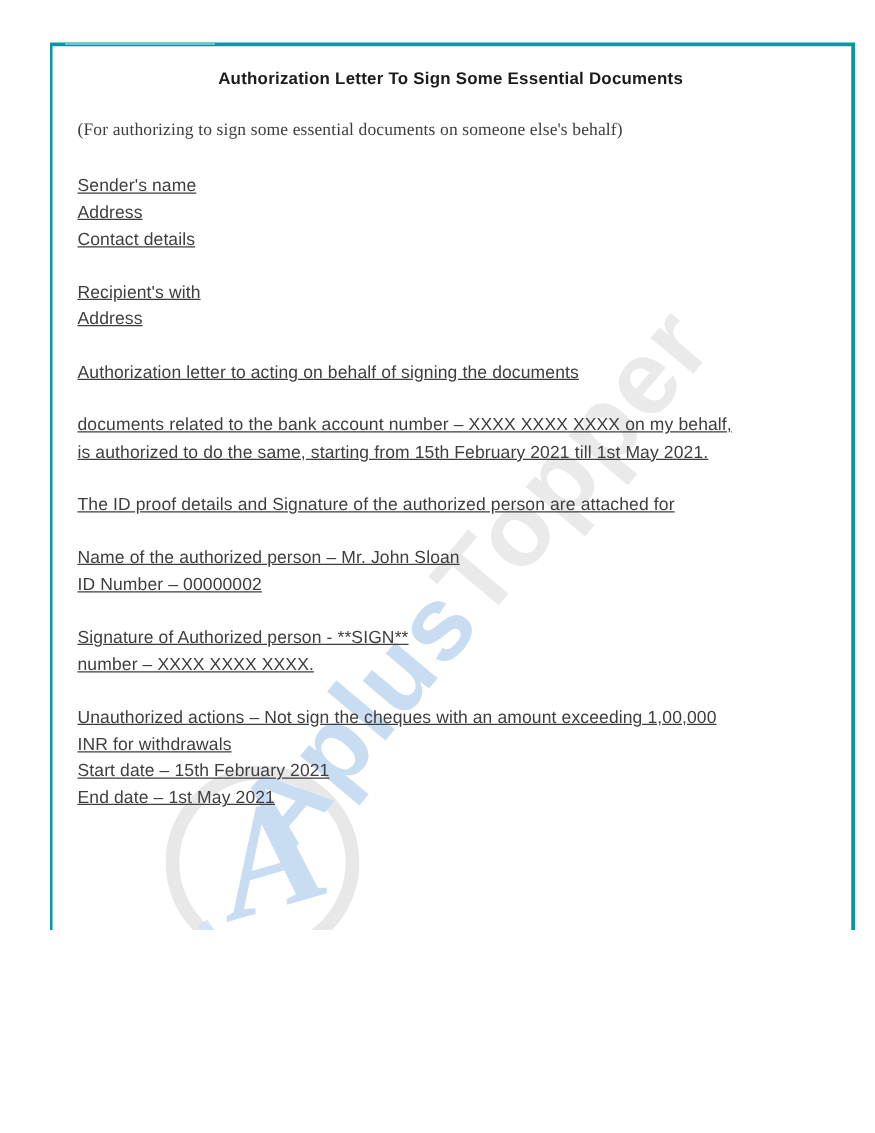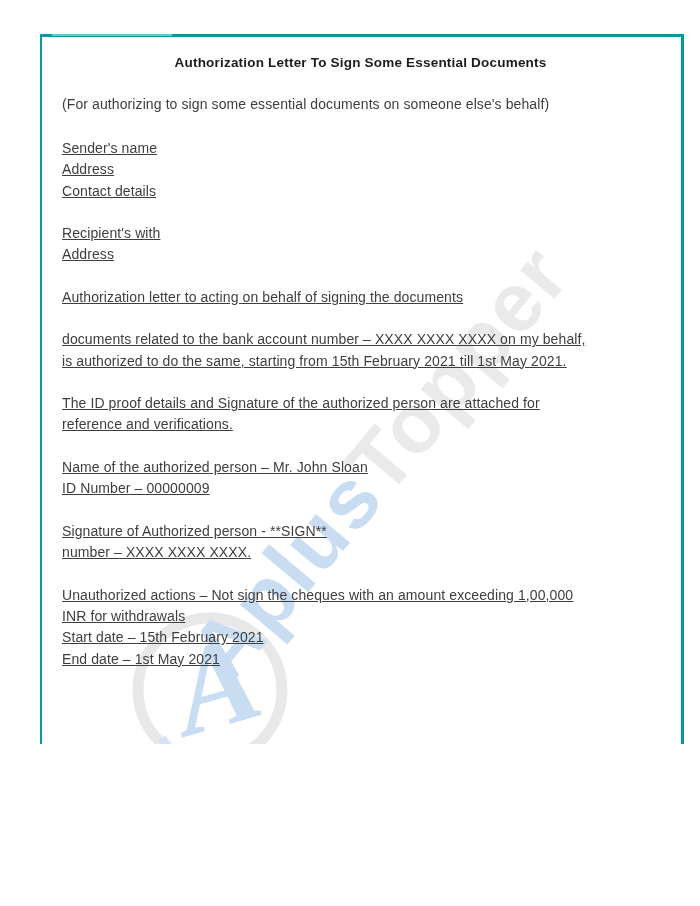--- a/index.html
+++ b/index.html
@@ -92,20 +92,21 @@
   .doc-title {
     margin: 16px 0 21px 0;
     text-align: center;
     font-size: 13.5px;
     font-weight: bold;
     color: #1c1c1c;
     letter-spacing: 0.2px;
   }
   .doc-subtitle {
     margin: 0 0 22px 20px;
+    font-family: Liberation Serif, serif;
   }
   .letter-body {
     margin-left: 20px;
     margin-right: 16px;
   }
   .block {
     margin: 0 0 21px 0;
     text-decoration: underline;
   }
   .line {
@@ -153,25 +154,24 @@
         </div>
         <div class="block">
           <div class="line">Authorization letter to acting on behalf of signing the documents</div>
         </div>
         <div class="block">
           <div class="line">documents related to the bank account number – XXXX XXXX XXXX on my behalf,</div>
           <div class="line">is authorized to do the same, starting from 15th February 2021 till 1st May 2021.</div>
         </div>
         <div class="block">
           <div class="line">The ID proof details and Signature of the authorized person are attached for</div>
-          <div class="line">reference and verifications.</div>
         </div>
         <div class="block">
           <div class="line">Name of the authorized person – Mr. John Sloan</div>
-          <div class="line">ID Number – 00000009</div>
+          <div class="line">ID Number – 00000002</div>
         </div>
         <div class="block">
           <div class="line">Signature of Authorized person - **SIGN**</div>
           <div class="line">number – XXXX XXXX XXXX.</div>
         </div>
         <div class="block">
           <div class="line">Unauthorized actions – Not sign the cheques with an amount exceeding 1,00,000</div>
           <div class="line">INR for withdrawals</div>
           <div class="line">Start date – 15th February 2021</div>
           <div class="line">End date – 1st May 2021</div>

